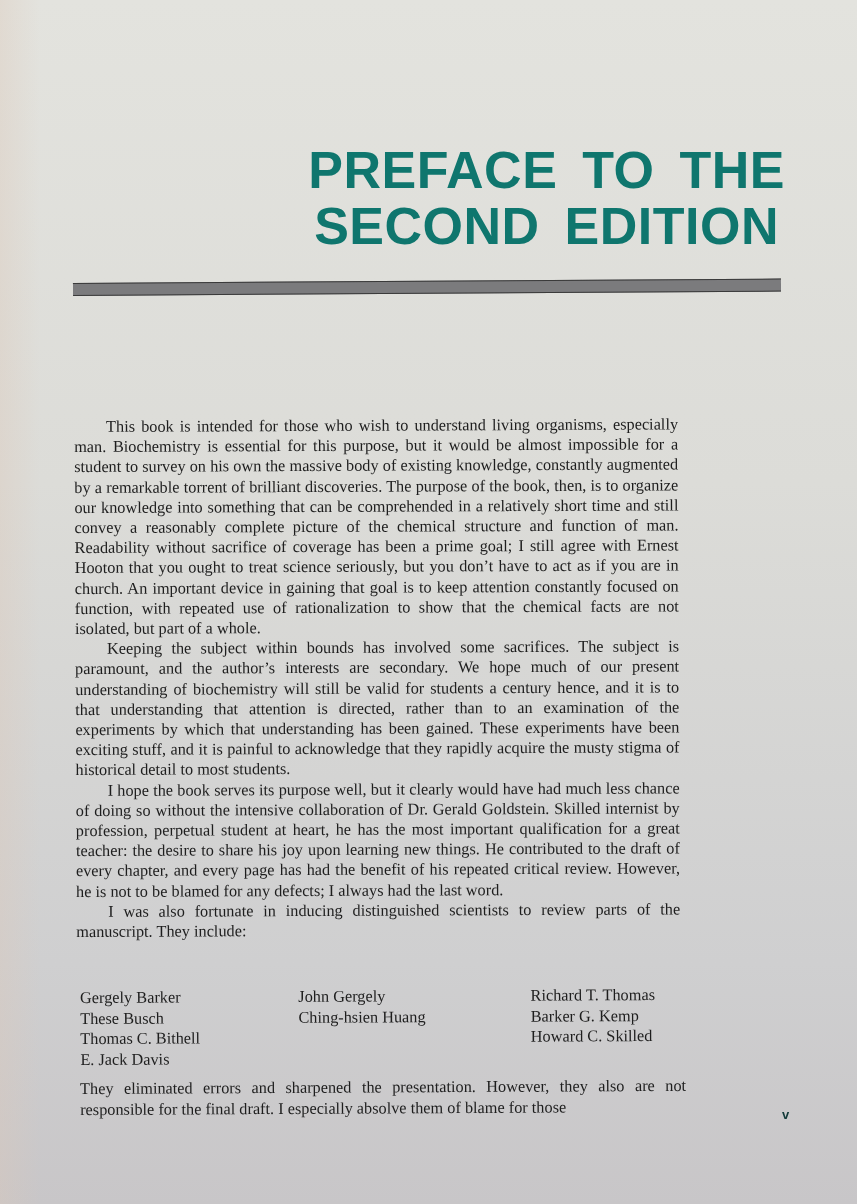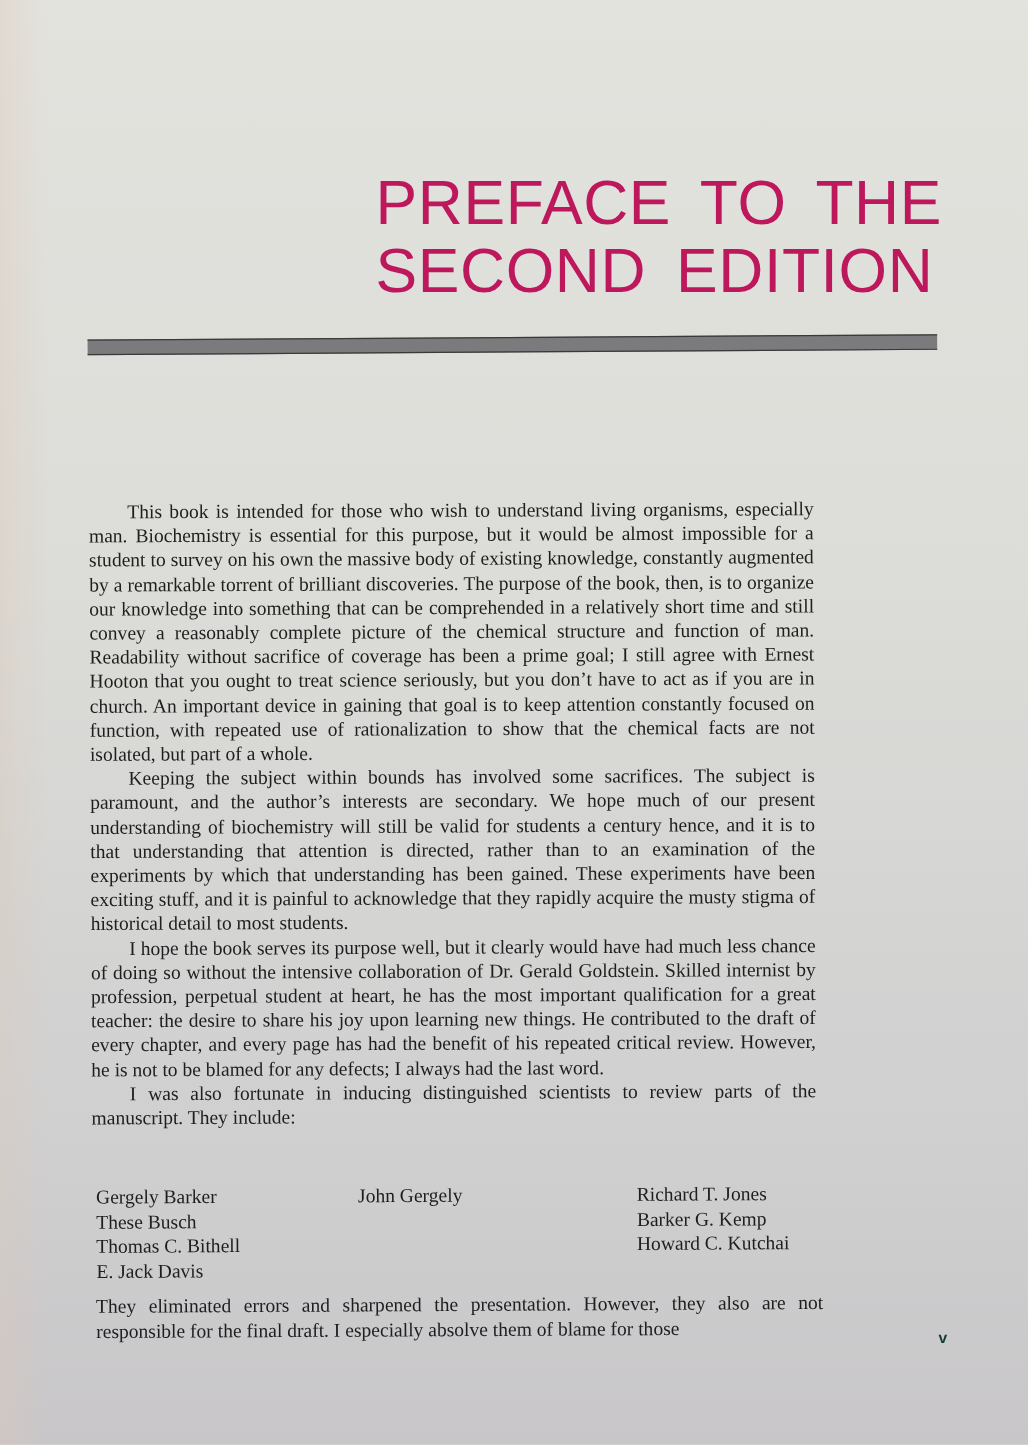--- a/index.html
+++ b/index.html
@@ -16,27 +16,27 @@
       color: #1e1e1e;
     }
     .page-shade {
       position: absolute; left: 0; top: 0; width: 40px; height: 1204px;
       background: linear-gradient(90deg, rgba(220,200,185,0.35), rgba(220,200,185,0));
     }
     .title {
       position: absolute;
       right: 72px;
       top: 142px;
-      text-align: left;
+      text-align: center;
       font-family: "Liberation Sans", sans-serif;
-      font-weight: normal;
+      font-weight: bold;
       font-size: 52px;
       line-height: 56px;
       letter-spacing: 0.5px;
-      color: #be185d;
+      color: #0f766e;
       word-spacing: 10px;
     }
     .rule {
       position: absolute;
       left: 73px;
       top: 283px;
       width: 708px;
       height: 11px;
       background: #7b7b7d;
       transform: rotate(-0.36deg);
@@ -117,25 +117,26 @@
 
 <div class="names">
   <div class="col col1">
     <span>Gergely Barker</span>
     <span>These Busch</span>
     <span>Thomas C. Bithell</span>
     <span>E. Jack Davis</span>
   </div>
   <div class="col col2">
     <span>John Gergely</span>
+    <span>Ching-hsien Huang</span>
   </div>
   <div class="col col3">
-    <span>Richard T. Jones</span>
+    <span>Richard T. Thomas</span>
     <span>Barker G. Kemp</span>
-    <span>Howard C. Kutchai</span>
+    <span>Howard C. Skilled</span>
   </div>
 </div>
 
 <div class="closing">
   <p>They eliminated errors and sharpened the presentation. However, they also are not responsible for the final draft. I especially absolve them of blame for those</p>
 </div>
 
 <div class="page-num">v</div>
 
 </body></html>

